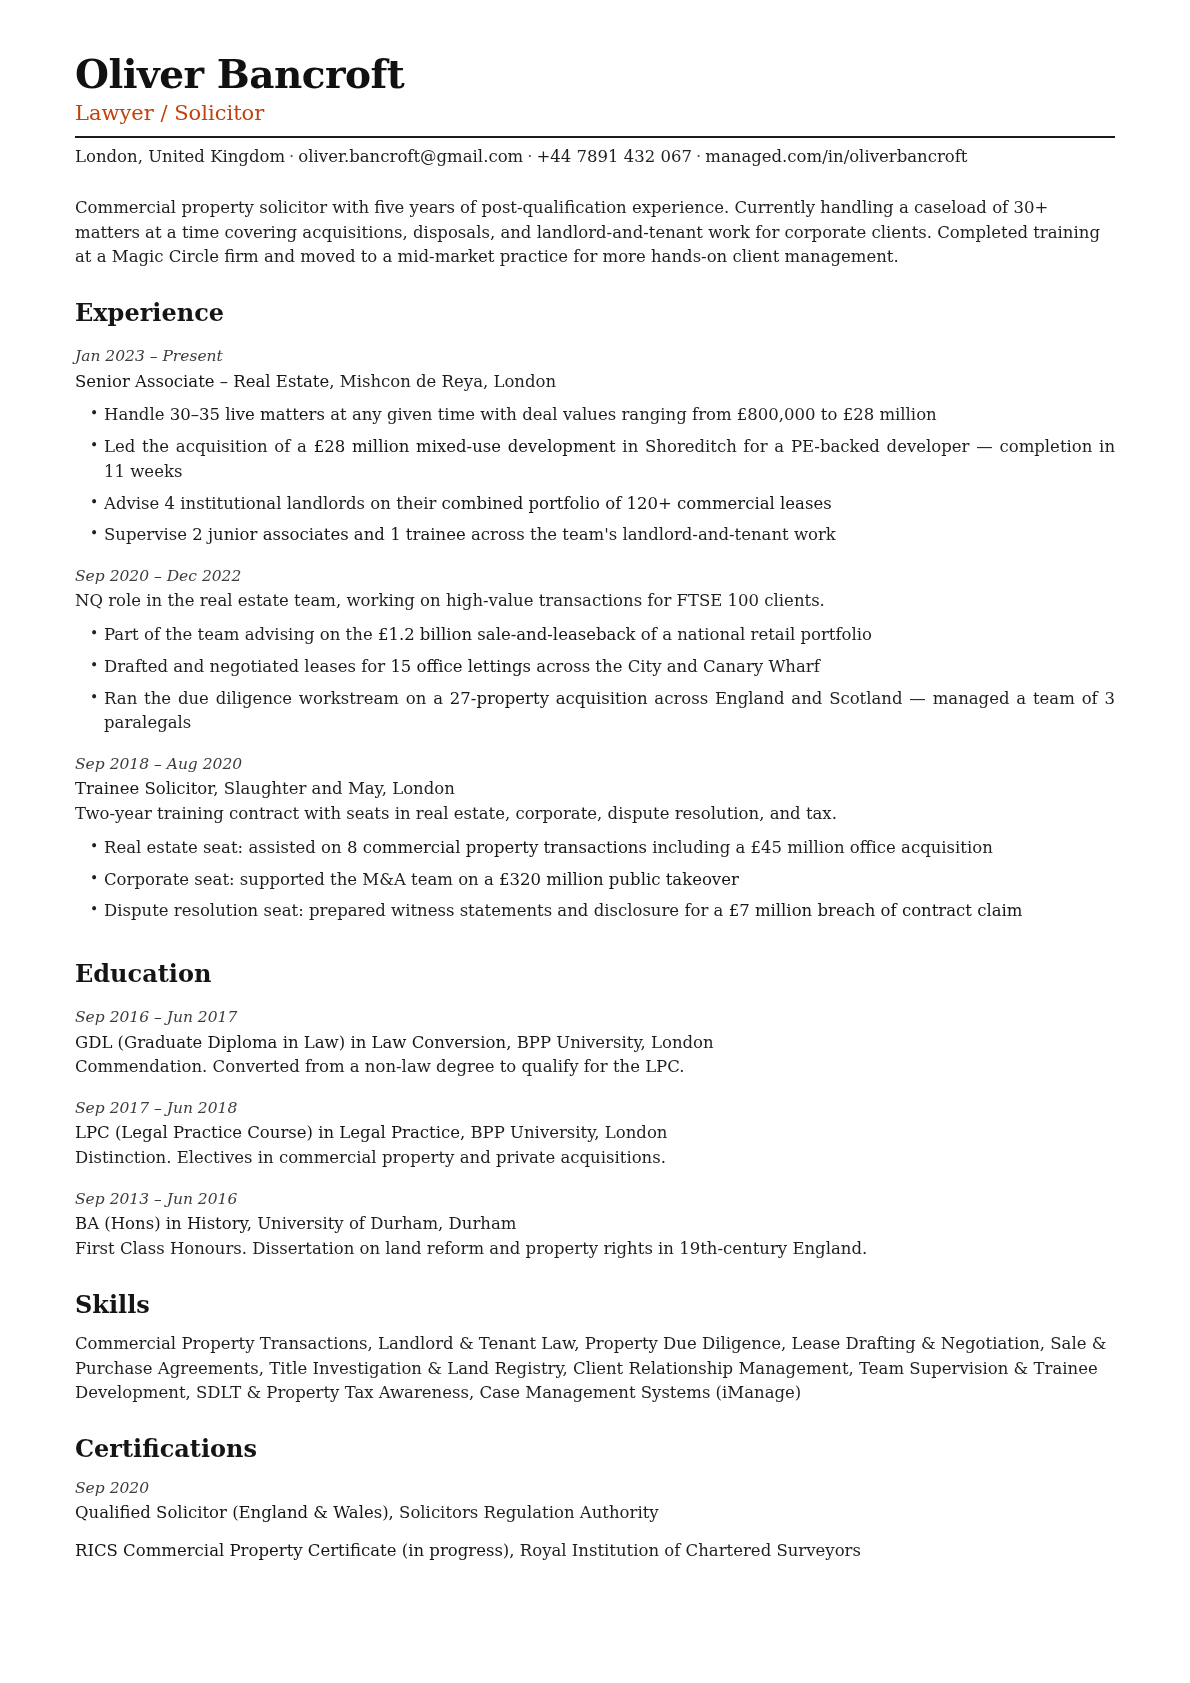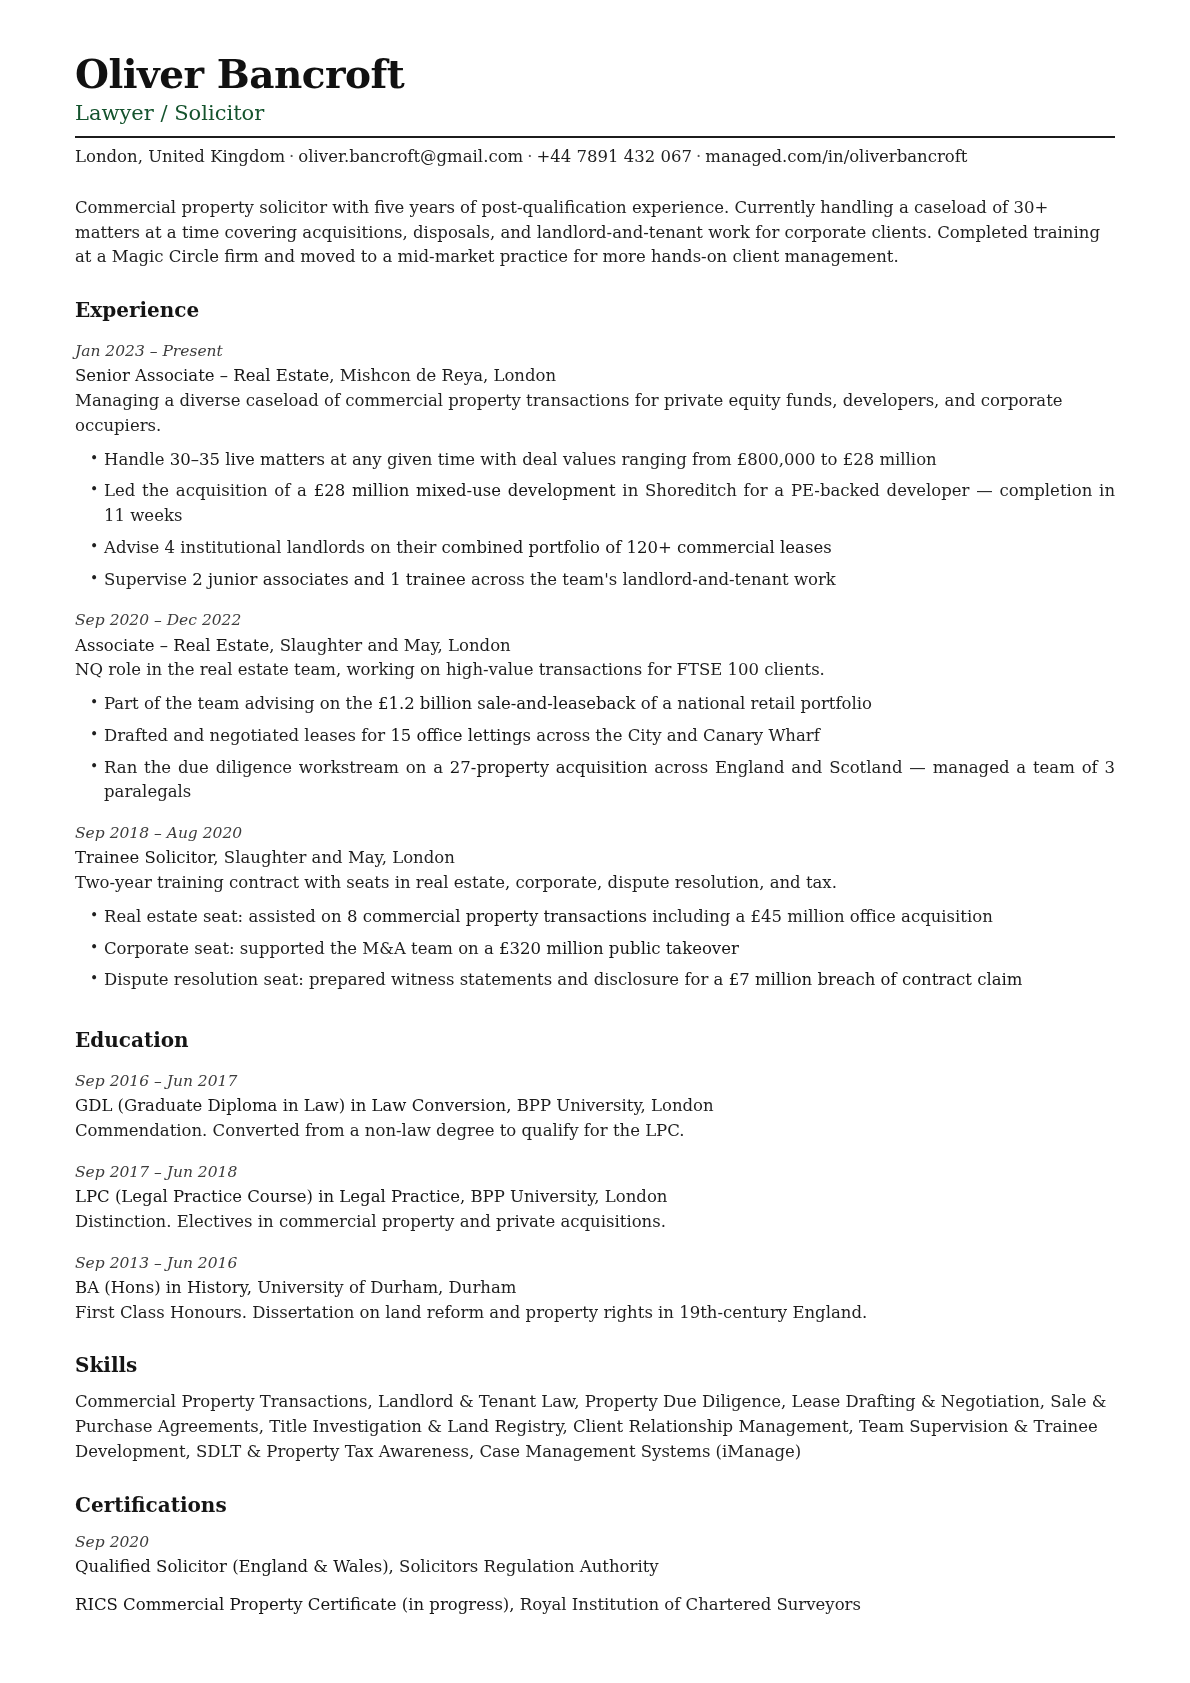--- a/index.html
+++ b/index.html
@@ -19,34 +19,34 @@
   }
   .name {
     font-size: 39px;
     font-weight: bold;
     color: #111111;
     letter-spacing: -0.5px;
     line-height: 1.15;
   }
   .job-headline {
     font-size: 21px;
-    color: #14532d;
+    color: #c2410c;
     margin-top: 2px;
     line-height: 1.35;
   }
   .rule {
     border: none;
     border-top: 2px solid #1c1c1c;
     margin: 9px 0 7px 0;
   }
   .contact-line { font-size: 16.5px; color: #1f1f1f; }
   .contact-line .sep { color: #555; padding: 0 4px; }
   .summary { margin-top: 26px; color: #1f1f1f; }
   h2.section-heading {
-    font-size: 20px;
+    font-size: 24px;
     font-weight: bold;
     color: #151515;
     margin-top: 27px;
     margin-bottom: 4px;
     line-height: 1.3;
   }
   .entry { margin-top: 17px; }
   .dates {
     font-style: italic;
     font-size: 15.5px;
@@ -97,32 +97,30 @@
 </header>
 
 <p class="summary">Commercial property solicitor with five years of post-qualification experience. Currently handling a caseload of 30+ matters at a time covering acquisitions, disposals, and landlord-and-tenant work for corporate clients. Completed training at a Magic Circle firm and moved to a mid-market practice for more hands-on client management.</p>
 
 <section>
   <h2 class="section-heading">Experience</h2>
 
   <article class="entry">
     <div class="dates">Jan 2023 – Present</div>
     <div class="entry-title"><span class="b">Senior Associate – Real Estate</span><span>, Mishcon de Reya, London</span></div>
-    <div class="entry-desc">Managing a diverse caseload of commercial property transactions for private equity funds, developers, and corporate occupiers.</div>
     <ul class="bullets">
       <li class="bullet"><span>Handle </span><span class="b">30–35 live matters</span><span> at any given time with deal values ranging from £800,000 to £28 million</span></li>
       <li class="bullet"><span>Led the acquisition of a </span><span class="b">£28 million mixed-use development</span><span> in Shoreditch for a PE-backed developer — completion in 11 weeks</span></li>
       <li class="bullet"><span>Advise 4 institutional landlords on their </span><span class="b">combined portfolio of 120+ commercial leases</span></li>
       <li class="bullet"><span>Supervise </span><span class="b">2 junior associates and 1 trainee</span><span> across the team's landlord-and-tenant work</span></li>
     </ul>
   </article>
 
   <article class="entry">
     <div class="dates">Sep 2020 – Dec 2022</div>
-    <div class="entry-title"><span class="b">Associate – Real Estate</span><span>, Slaughter and May, London</span></div>
     <div class="entry-desc">NQ role in the real estate team, working on high-value transactions for FTSE 100 clients.</div>
     <ul class="bullets">
       <li class="bullet"><span>Part of the team advising on the </span><span class="b">£1.2 billion sale-and-leaseback</span><span> of a national retail portfolio</span></li>
       <li class="bullet"><span>Drafted and negotiated leases for </span><span class="b">15 office lettings</span><span> across the City and Canary Wharf</span></li>
       <li class="bullet"><span>Ran the due diligence workstream on a </span><span class="b">27-property acquisition</span><span> across England and Scotland — managed a team of 3 paralegals</span></li>
     </ul>
   </article>
 
   <article class="entry">
     <div class="dates">Sep 2018 – Aug 2020</div>

